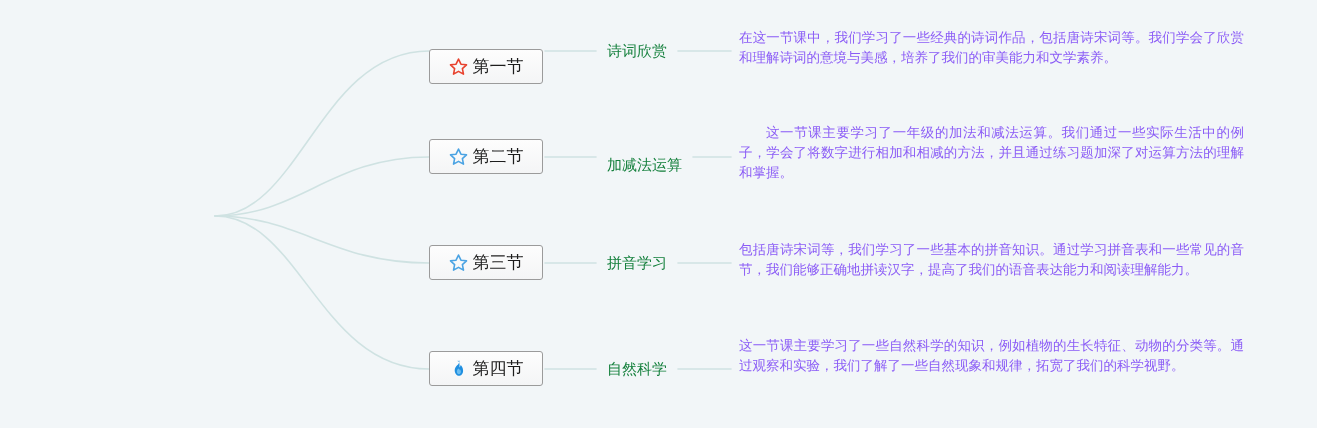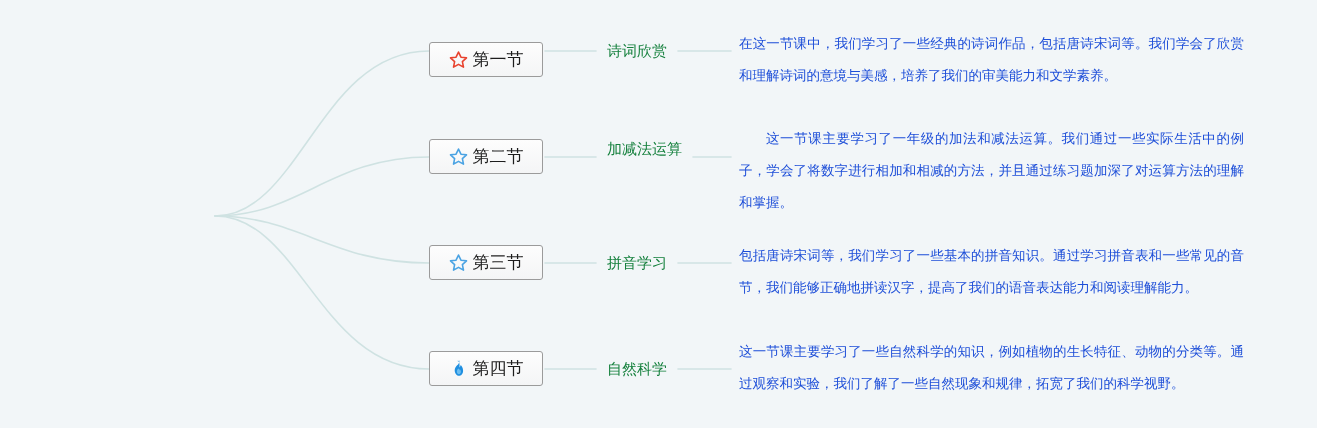--- a/index.html
+++ b/index.html
@@ -82,22 +82,22 @@
     font-size: 15px;
     color: #15803d;
     white-space: nowrap;
     line-height: 1;
   }
   
   .desc {
     position: absolute;
     width: 505px;
     font-size: 13.5px;
-    line-height: 32px;
-    color: #1d4ed8;
+    line-height: 20px;
+    color: #8b5cf6;
     text-align: justify;
   }
   .desc.indent {
     text-indent: 2em;
   }
 </style>
 </head>
 <body>
 
 <div id="mindmap">
@@ -119,40 +119,40 @@
       <path d="M 545 369 L 596 369"></path>
 
       <path d="M 678 51 L 731 51"></path>
       <path d="M 693 157 L 731 157"></path>
       <path d="M 678 263 L 731 263"></path>
       <path d="M 678 369 L 731 369"></path>
     </g>
   </svg>
 
 
-  <div class="branch-node" style="left:429px; top:42px;">
+  <div class="branch-node" style="left:429px; top:49px;">
     <span class="icon">
       <svg viewBox="0 0 24 24" width="19" height="19" fill="none" stroke="#e8422e" stroke-width="2" stroke-linejoin="round">
         <polygon points="12,2.6 15.1,9.1 22.1,9.9 16.9,14.7 18.3,21.6 12,18.1 5.7,21.6 7.1,14.7 1.9,9.9 8.9,9.1"></polygon>
       </svg>
     </span>
     <span class="branch-label">第一节</span>
   </div>
   <div class="topic-label" style="left:607px; top:43px;">诗词欣赏</div>
   <div class="desc" style="left:739px; top:28px;">在这一节课中，我们学习了一些经典的诗词作品，包括唐诗宋词等。我们学会了欣赏和理解诗词的意境与美感，培养了我们的审美能力和文学素养。</div>
 
   <div class="branch-node" style="left:429px; top:139px;text-align:center;">
     <span class="icon">
       <svg viewBox="0 0 24 24" width="19" height="19" fill="none" stroke="#4aa3e3" stroke-width="2" stroke-linejoin="round">
         <polygon points="12,2.6 15.1,9.1 22.1,9.9 16.9,14.7 18.3,21.6 12,18.1 5.7,21.6 7.1,14.7 1.9,9.9 8.9,9.1"></polygon>
       </svg>
     </span>
     <span class="branch-label">第二节</span>
   </div>
-  <div class="topic-label" style="left:607px; top:141px;">加减法运算</div>
+  <div class="topic-label" style="left:607px; top:157px;">加减法运算</div>
   <div class="desc indent" style="left:739px; top:123px;">这一节课主要学习了一年级的加法和减法运算。我们通过一些实际生活中的例子，学会了将数字进行相加和相减的方法，并且通过练习题加深了对运算方法的理解和掌握。</div>
 
   <div class="branch-node" style="left:429px; top:245px;">
     <span class="icon">
       <svg viewBox="0 0 24 24" width="19" height="19" fill="none" stroke="#4aa3e3" stroke-width="2" stroke-linejoin="round">
         <polygon points="12,2.6 15.1,9.1 22.1,9.9 16.9,14.7 18.3,21.6 12,18.1 5.7,21.6 7.1,14.7 1.9,9.9 8.9,9.1"></polygon>
       </svg>
     </span>
     <span class="branch-label">第三节</span>
   </div>

